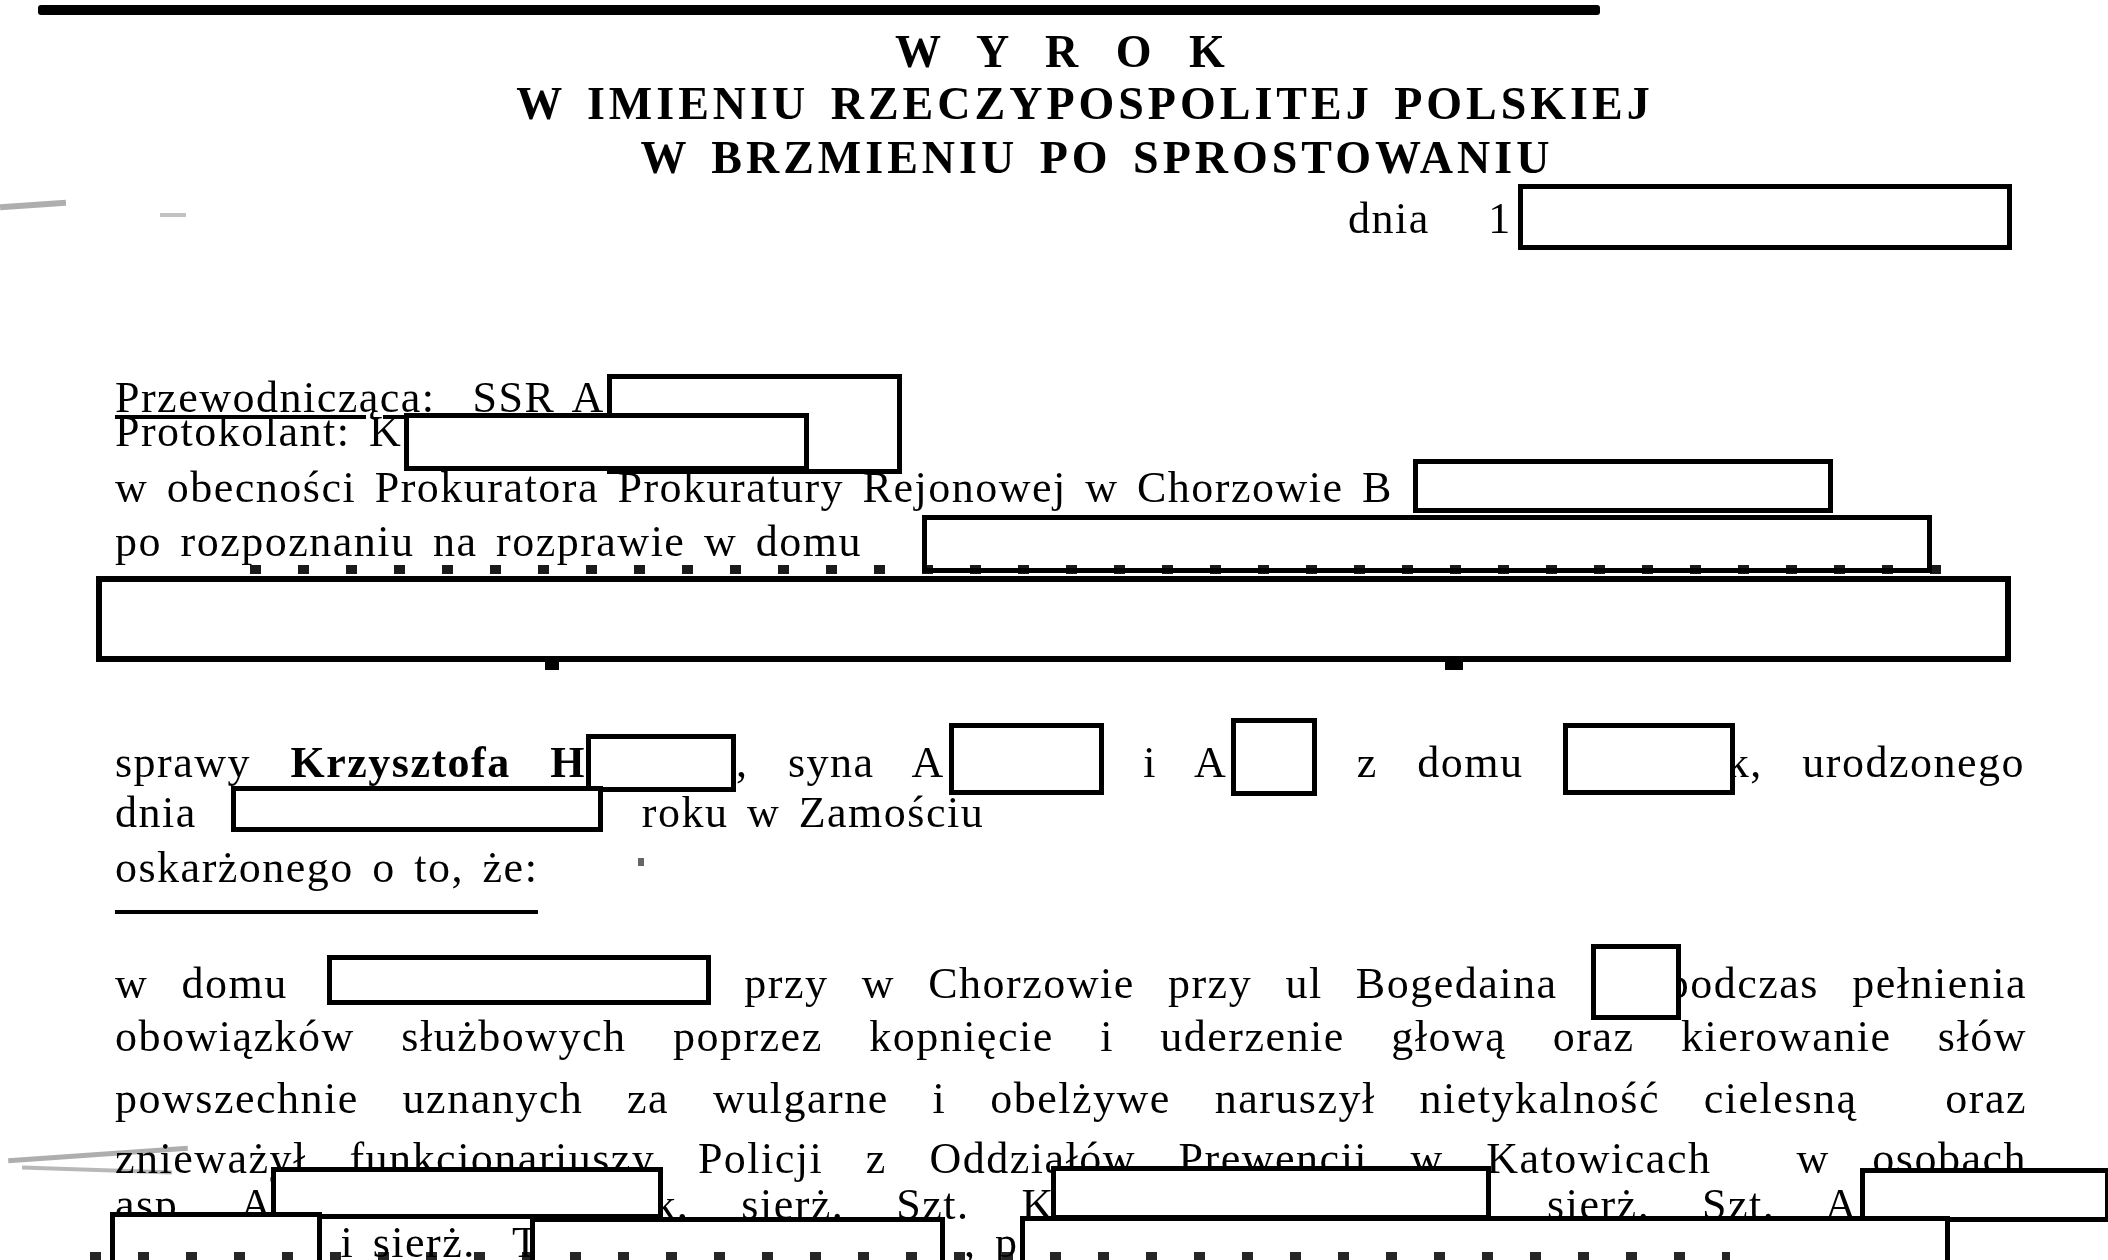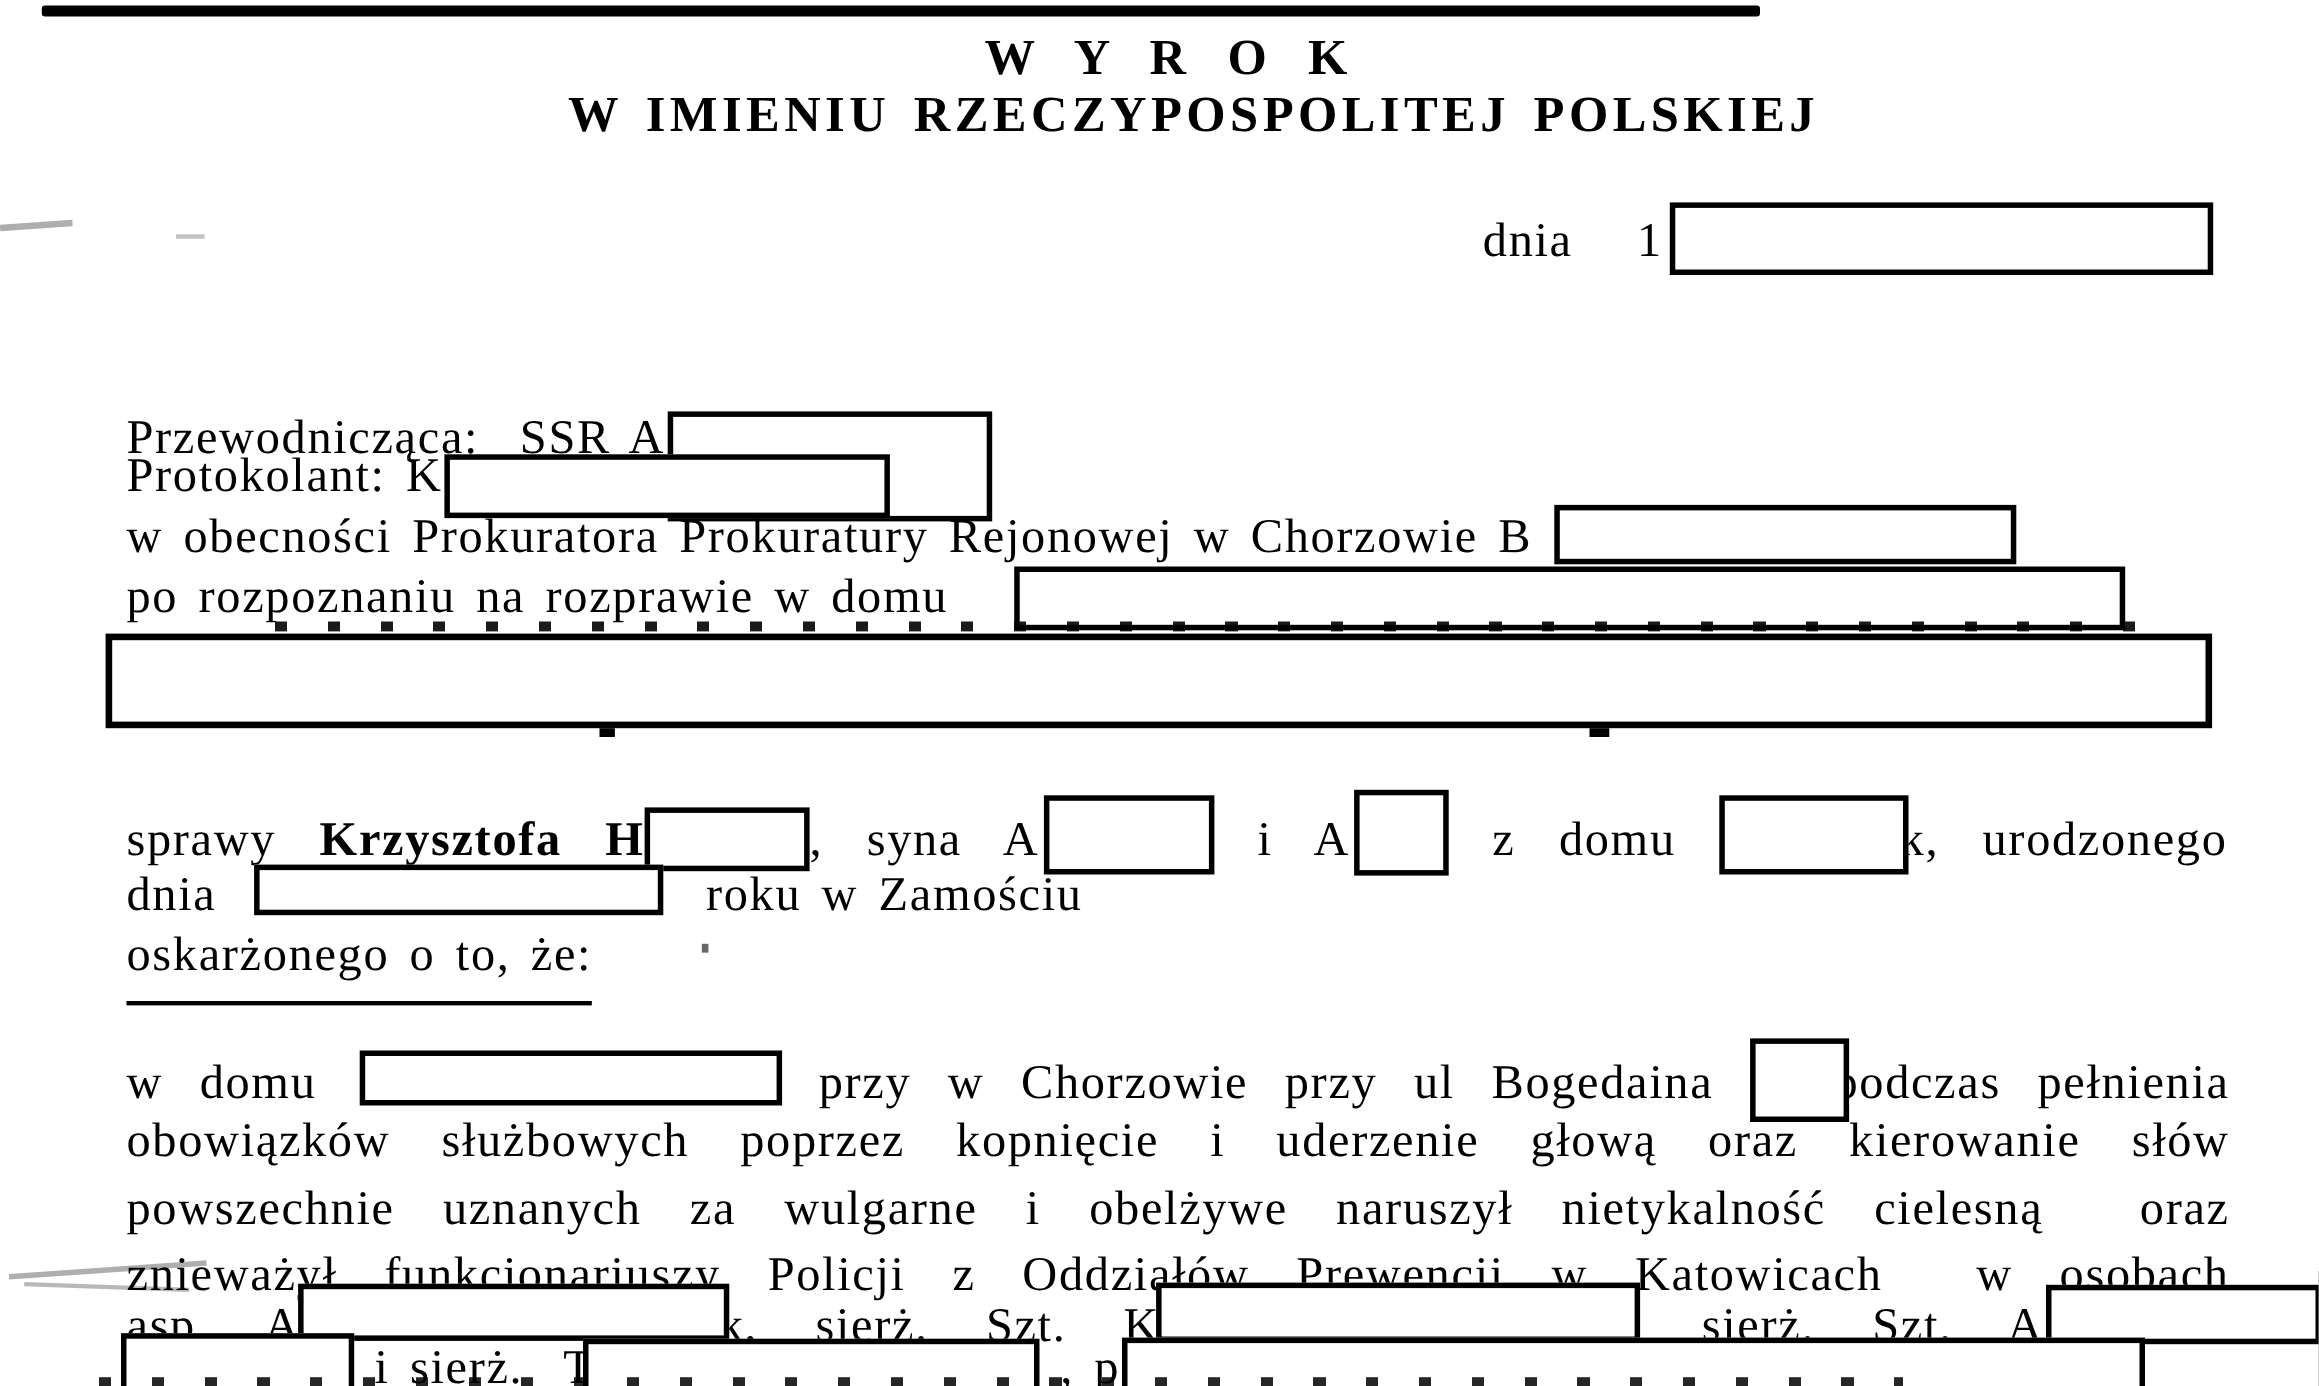--- a/index.html
+++ b/index.html
@@ -38,24 +38,25 @@
 
   <div class="artifact" style="left:38px; top:5px; width:1562px; height:10px; background:var(--ink); border-radius:3px;"></div>
   <div class="artifact" style="left:0px; top:202px; width:66px; height:6px; background:var(--scuff); transform:rotate(-4deg); opacity:.8;"></div>
   <div class="artifact" style="left:160px; top:213px; width:26px; height:4px; background:var(--scuff); opacity:.6;"></div>
   <div class="artifact" style="left:8px; top:1152px; width:180px; height:5px; background:var(--scuff); transform:rotate(-4deg); opacity:.8;"></div>
   <div class="artifact" style="left:22px; top:1168px; width:150px; height:4px; background:var(--scuff); transform:rotate(2deg); opacity:.7;"></div>
   <div class="artifact" style="left:638px; top:858px; width:6px; height:8px; background:#666;"></div>
 
   <div class="line title" style="top:26px; text-indent:22px; letter-spacing:10px;">W Y R O K</div>
   <div class="line title" style="top:78px; text-indent:62px;">W IMIENIU RZECZYPOSPOLITEJ POLSKIEJ</div>
+  <div class="line title" style="top:132px; text-indent:86px;">W BRZMIENIU PO SPROSTOWANIU</div>
 
   <div class="line" style="left:1348px; top:190px;"><span>dnia </span><span style="margin-left: 40px;">1</span><span class="redact" style="width: 494px; height: 66px; top: -6px; margin-left: 6px;"></span></div>
 
-  <div class="line" style="left:115px; top:352px;"><span>Przewodnicząca:&nbsp; SSR A</span><span class="redact" style="width: 295px; height: 100px; top: 22px; margin-left: 2px;"></span></div>
+  <div class="line" style="left:115px; top:352px;text-decoration:underline;"><span>Przewodnicząca:&nbsp; SSR A</span><span class="redact" style="width: 295px; height: 100px; top: 22px; margin-left: 2px;"></span></div>
   <div class="line" style="left:115px; top:407px;"><span>Protokolant: K</span><span class="redact" style="width: 405px; height: 58px; top: 6px; margin-left: 2px;"></span></div>
   <div class="line" style="left:115px; top:463px;"><span>w obecności Prokuratora Prokuratury Rejonowej w Chorzowie B</span><span class="redact" style="width: 420px; height: 54px; top: -6px; margin-left: 20px;"></span></div>
   <div class="line" style="left:115px; top:517px;"><span>po rozpoznaniu na rozprawie w domu</span><span class="redact" style="width: 1010px; height: 58px; top: -2px; margin-left: 60px;"></span></div>
 
   <div class="artifact dashes" style="left:250px; top:565px; width:1700px; height:9px; opacity:.9;"></div>
 
   <div class="redact-abs" style="left:96px; top:576px; width:1915px; height:86px;"></div>
   <div class="artifact" style="left:545px; top:662px; width:14px; height:8px; background:var(--ink);"></div>
   <div class="artifact" style="left:1445px; top:662px; width:18px; height:8px; background:var(--ink);"></div>
 

